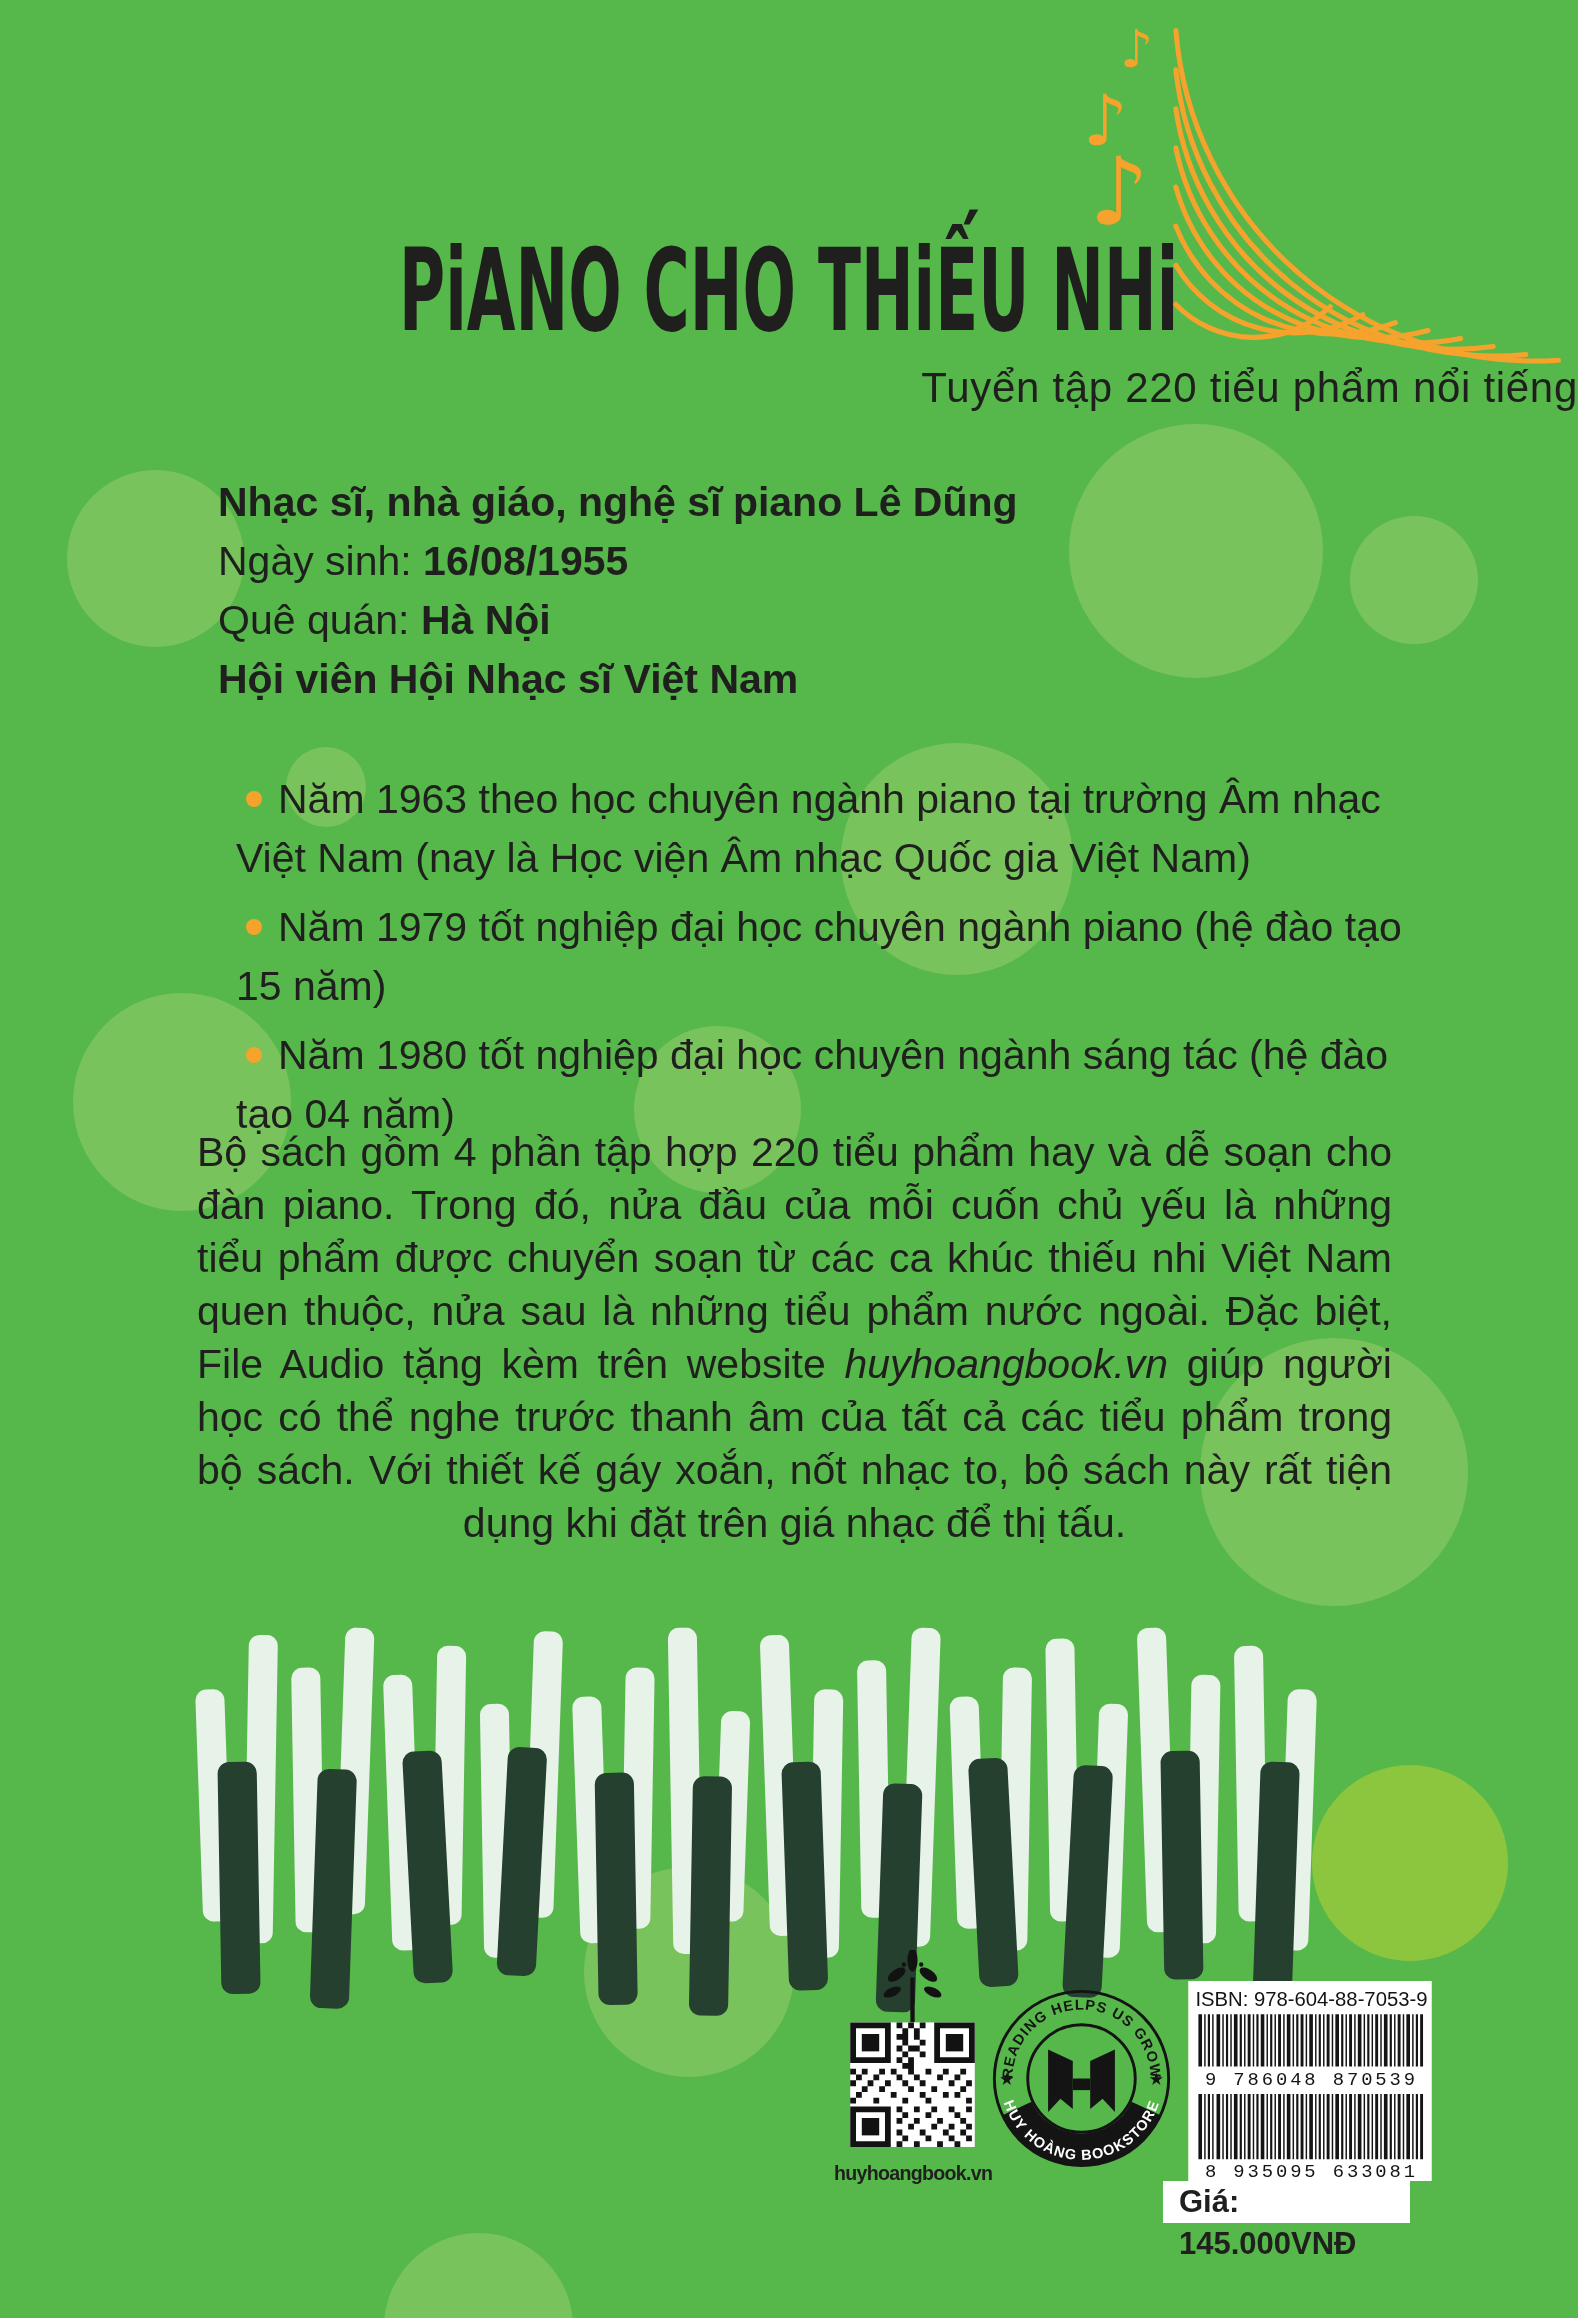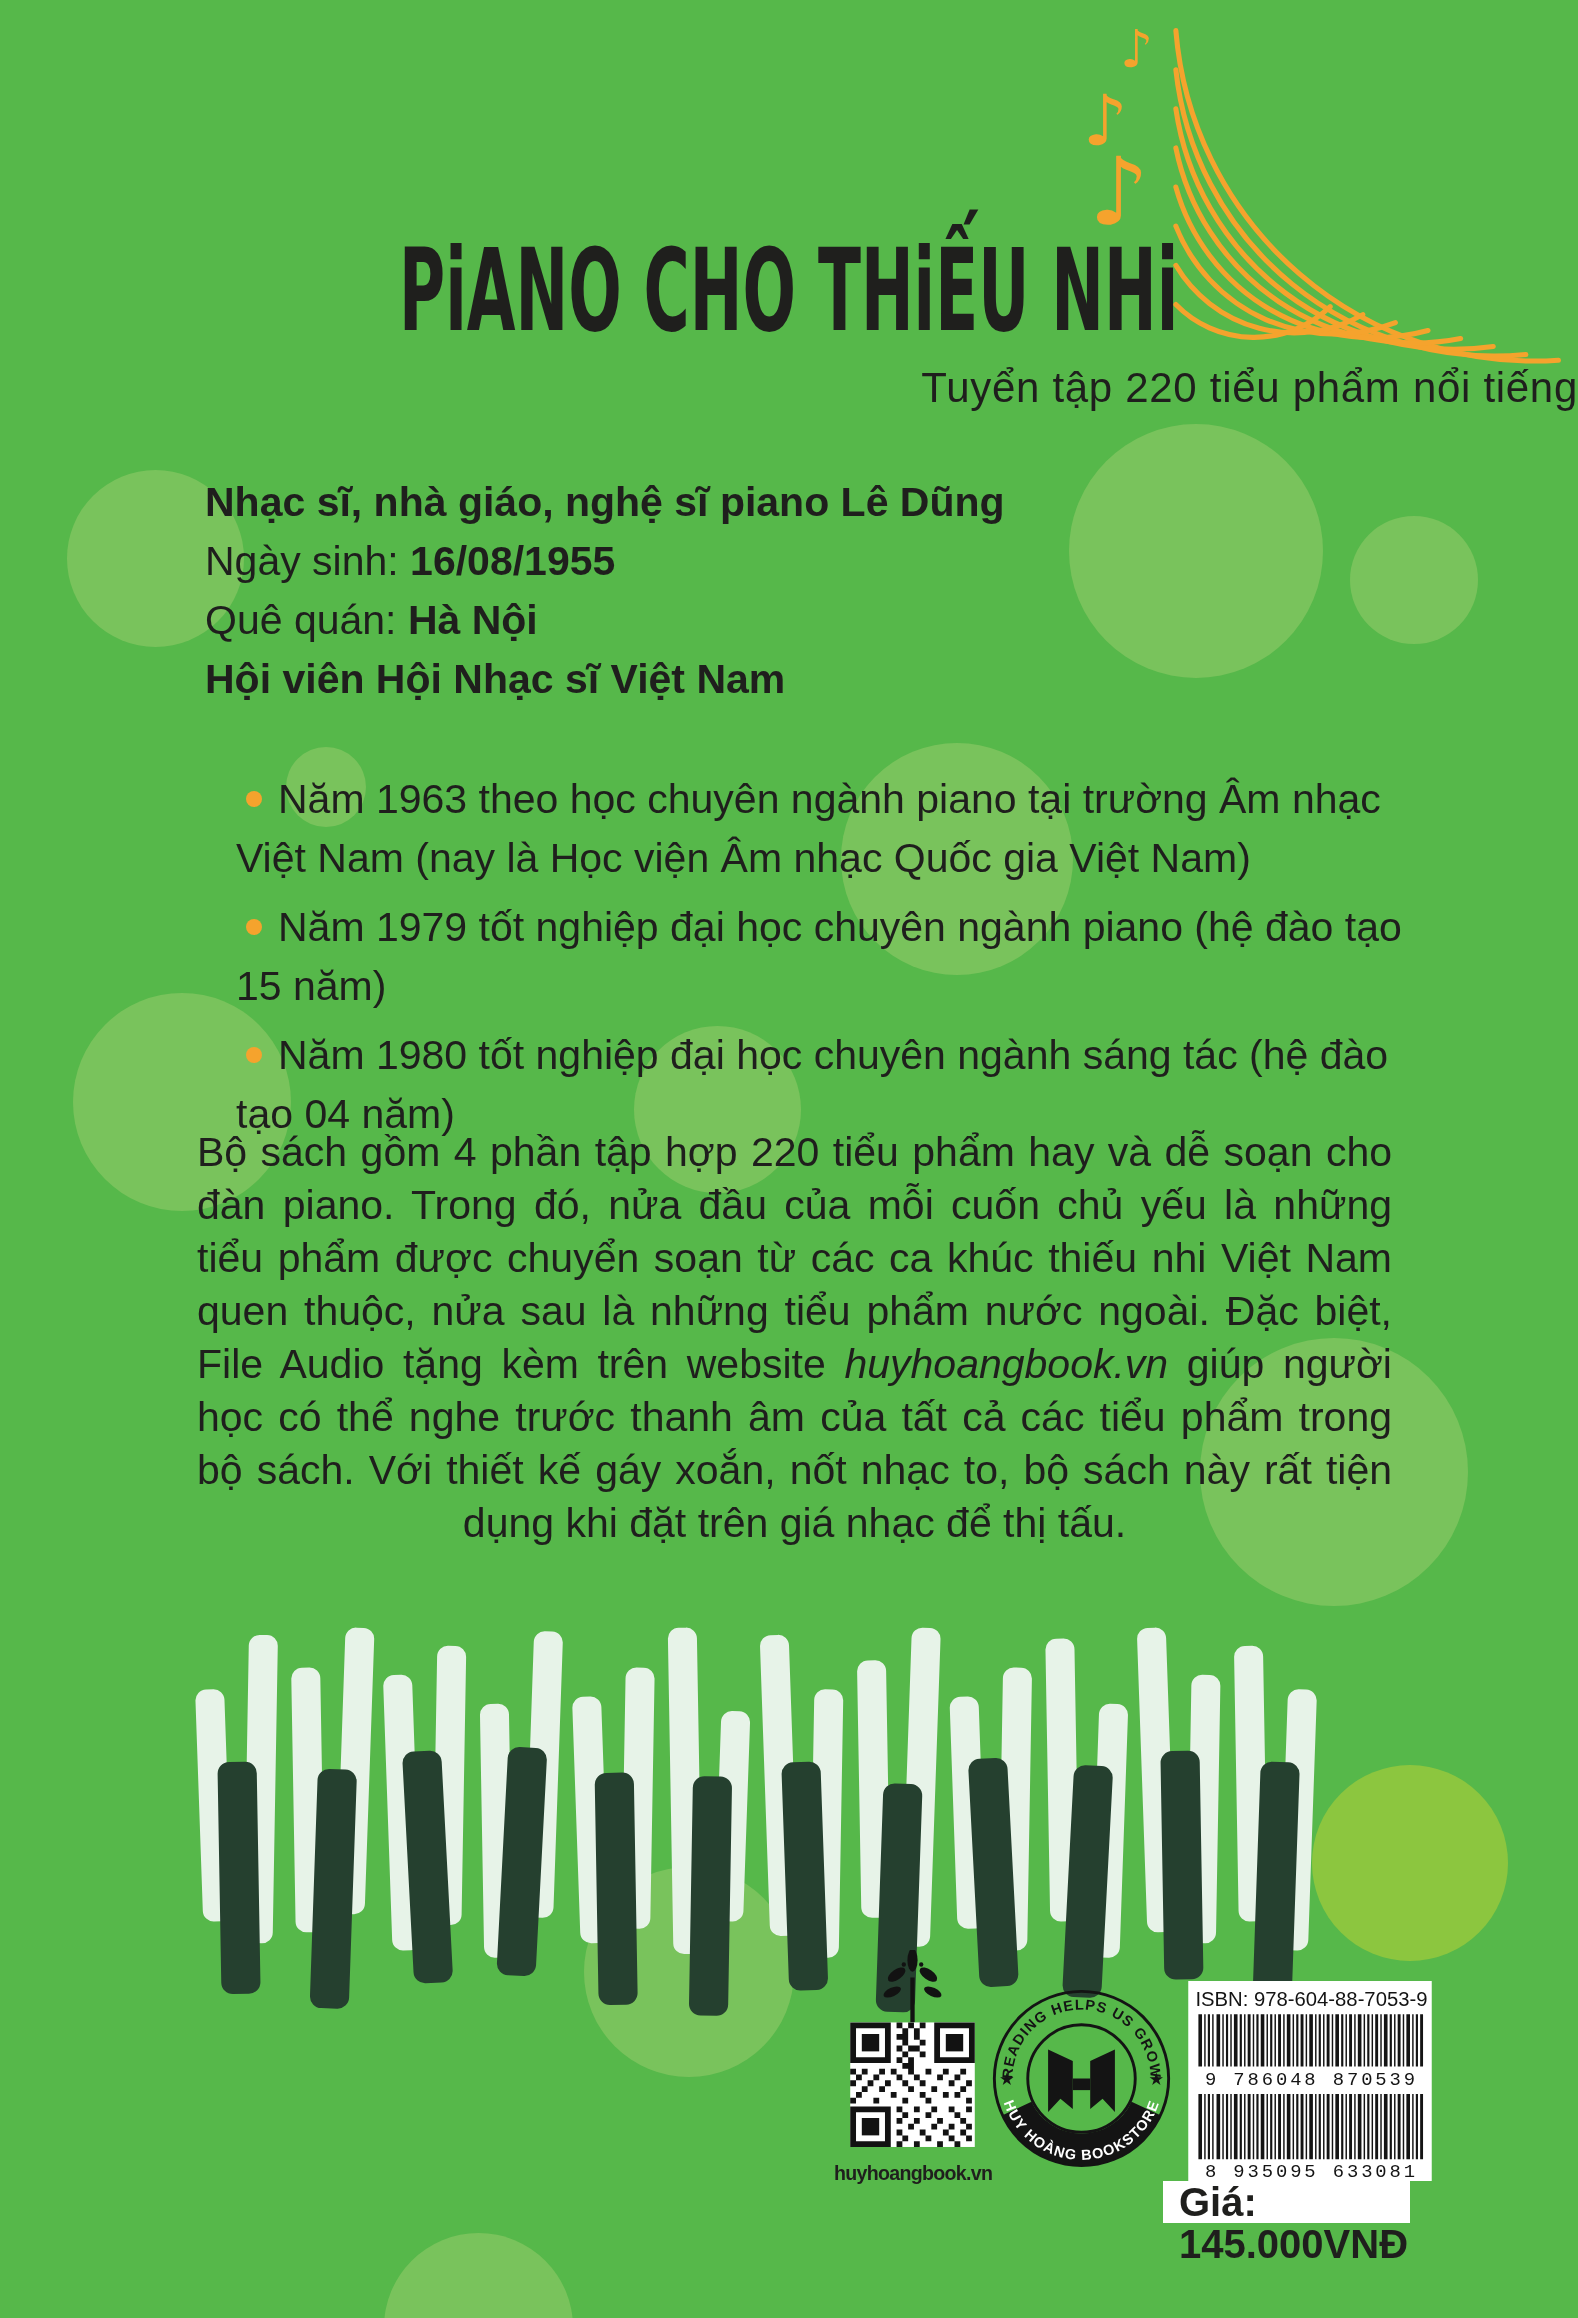--- a/index.html
+++ b/index.html
@@ -2,33 +2,33 @@
 <html style="font-size:11.6px"><head>
 <meta charset="utf-8">
 <style>
   html,body{margin:0;padding:0;background:#333;}
   .page{position:relative;width:1578px;height:2319px;background:#56b84a;overflow:hidden;
         font-family:"Liberation Sans","DejaVu Sans",sans-serif;color:#1f1f1d;}
   .blob{position:absolute;border-radius:50%;background:#79c35c;}
   .blob.lime{background:#8cc63f;}
   .abs{position:absolute;}
   .subtitle{left:0;top:364px;width:1578px;text-align:right;font-size:42px;font-weight:400;letter-spacing:0.7px;}
-  .info{left:205px;top:473px;width:1269px;font-size:41px;line-height:59px;}
+  .info{left:218px;top:473px;width:1269px;font-size:41px;line-height:59px;}
   .b{font-weight:700;}
   .bullets{left:197px;top:770px;width:1200px;font-size:41px;line-height:59px;margin-left:39px;}
   .bullet{margin-bottom:10px;}
   .dot{display:inline-block;width:16px;height:16px;border-radius:50%;background:#f5a32d;
        margin:0 16px 5.8px 10px;vertical-align:middle;}
   .para{left:197px;top:1126px;width:1195px;font-size:41px;line-height:53px;
         text-align:justify;text-align-last:center;}
   .para .site{font-style:italic;}
   .note{position:absolute;color:#f5a32d;font-family:"DejaVu Sans",sans-serif;line-height:1;}
   .qr-caption{left:834px;top:2162px;width:157px;text-align:center;font-size:19.6px;font-weight:700;letter-spacing:-0.7px;}
   .price{left:1163px;top:2181px;width:247px;height:42px;background:#ffffff;
-         font-size:40px;font-weight:700;line-height:42px;padding-left:16px;box-sizing:border-box;}
+         font-size:31px;font-weight:700;line-height:42px;padding-left:16px;box-sizing:border-box;}
 </style>
 </head>
 <body>
 
 <div class="page">
 
   <div class="blob" style="left:67px;top:470px;width:177px;height:177px;"></div>
   <div class="blob" style="left:1069px;top:424px;width:254px;height:254px;"></div>
   <div class="blob" style="left:1350px;top:516px;width:128px;height:128px;"></div>
   <div class="blob" style="left:286px;top:747px;width:80px;height:80px;"></div>

